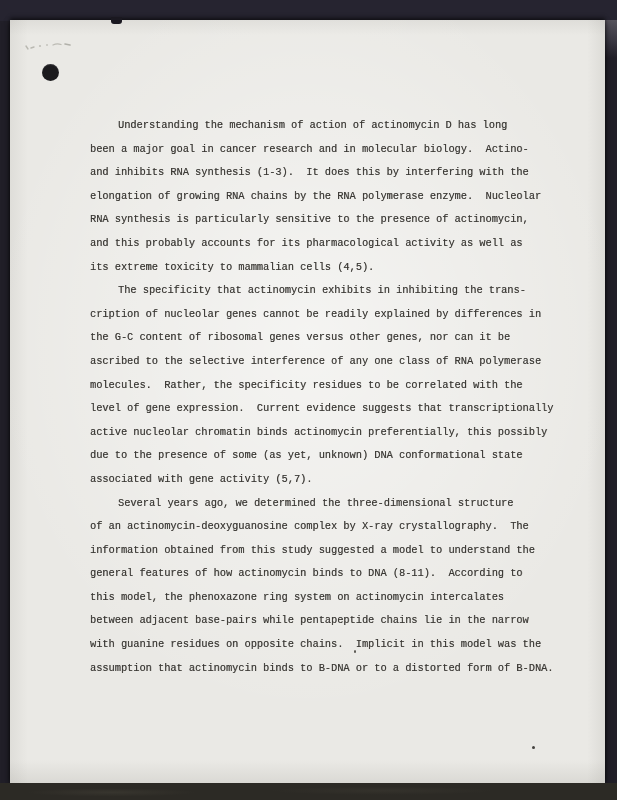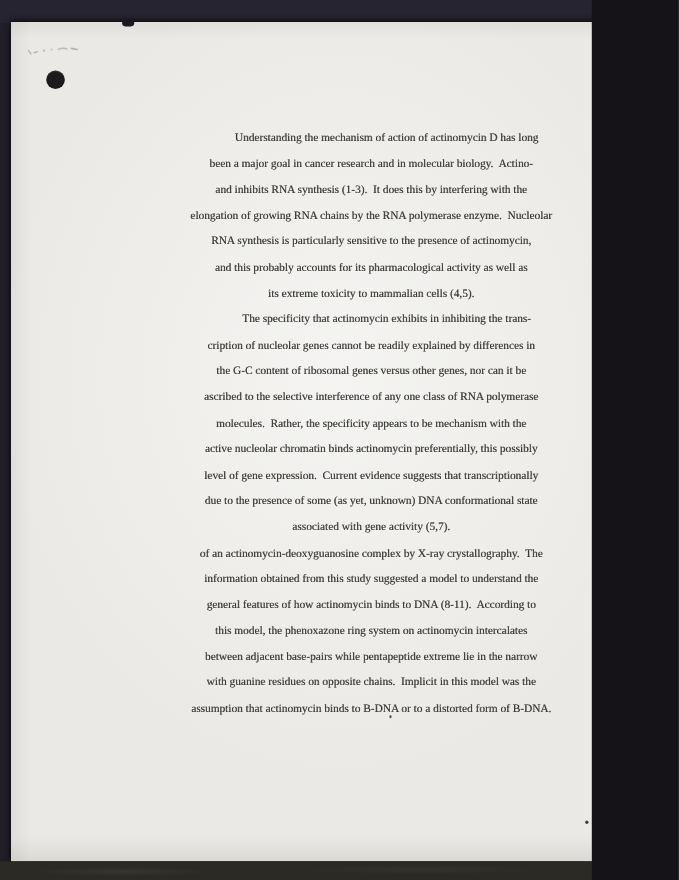--- a/index.html
+++ b/index.html
@@ -2,26 +2,25 @@
 <html><head>
 <meta charset="utf-8">
 <style>
   html, body {
     margin: 0;
     padding: 0;
     background: #151318;
   }
   .stage {
     position: relative;
-    width: 538px;
+    width: 617px;
     height: 800px;
     overflow: hidden;
     background: var(--bg-color, #211f28);
-    font-family: Liberation Serif, serif;
-    text-align: center;
+    font-family: Liberation Mono, monospace;
   }
   
   .top-strip {
     position: absolute;
     left: 0; top: 0;
     width: 617px; height: 21px;
     background: #262430;
   }
   .bottom-strip {
     position: absolute;
@@ -120,31 +119,32 @@
       <div class="text-line">and inhibits RNA synthesis (1-3).  It does this by interfering with the</div>
       <div class="text-line">elongation of growing RNA chains by the RNA polymerase enzyme.  Nucleolar</div>
       <div class="text-line">RNA synthesis is particularly sensitive to the presence of actinomycin,</div>
       <div class="text-line">and this probably accounts for its pharmacological activity as well as</div>
       <div class="text-line">its extreme toxicity to mammalian cells (4,5).</div>
 
       <div class="text-line indent">The specificity that actinomycin exhibits in inhibiting the trans-</div>
       <div class="text-line">cription of nucleolar genes cannot be readily explained by differences in</div>
       <div class="text-line">the G-C content of ribosomal genes versus other genes, nor can it be</div>
       <div class="text-line">ascribed to the selective interference of any one class of RNA polymerase</div>
-      <div class="text-line">molecules.  Rather, the specificity appears to be mechanism with the</div>
+      <div class="text-line">molecules.  Rather, the specificity residues to be correlated with the</div>
+      <div class="text-line">level of gene expression.  Current evidence suggests that transcriptionally</div>
       <div class="text-line">active nucleolar chromatin binds actinomycin preferentially, this possibly</div>
-      <div class="text-line">level of gene expression.  Current evidence suggests that transcriptionally</div>
       <div class="text-line">due to the presence of some (as yet, unknown) DNA conformational state</div>
       <div class="text-line">associated with gene activity (5,7).</div>
 
+      <div class="text-line indent">Several years ago, we determined the three-dimensional structure</div>
       <div class="text-line">of an actinomycin-deoxyguanosine complex by X-ray crystallography.  The</div>
       <div class="text-line">information obtained from this study suggested a model to understand the</div>
       <div class="text-line">general features of how actinomycin binds to DNA (8-11).  According to</div>
       <div class="text-line">this model, the phenoxazone ring system on actinomycin intercalates</div>
-      <div class="text-line">between adjacent base-pairs while pentapeptide extreme lie in the narrow</div>
+      <div class="text-line">between adjacent base-pairs while pentapeptide chains lie in the narrow</div>
       <div class="text-line">with guanine residues on opposite chains.  Implicit in this model was the</div>
       <div class="text-line">assumption that actinomycin binds to B-DNA or to a distorted form of B-DNA.</div>
     </div>
 
     <div class="speck s1"></div>
     <div class="speck s2"></div>
   </div>
 
   <div class="bottom-strip"></div>
 </div>

